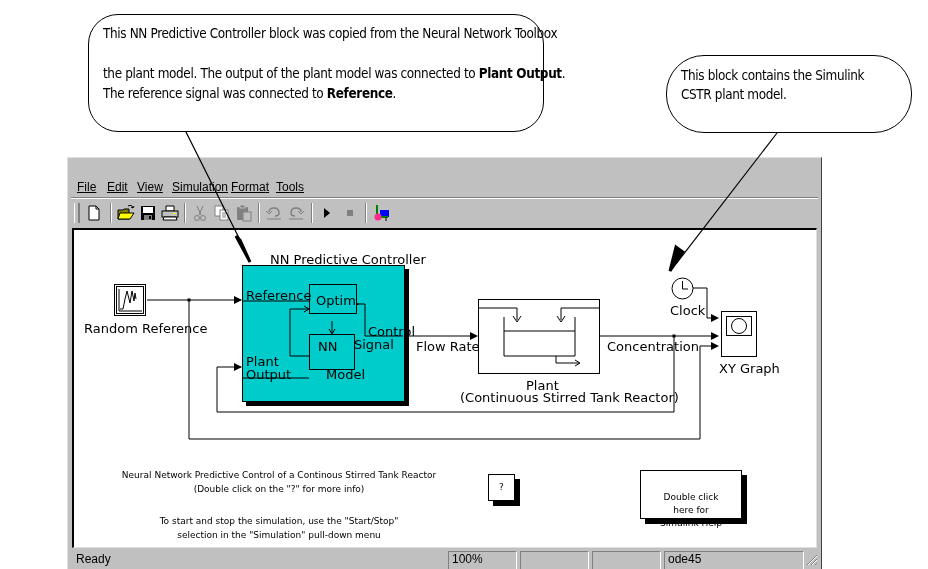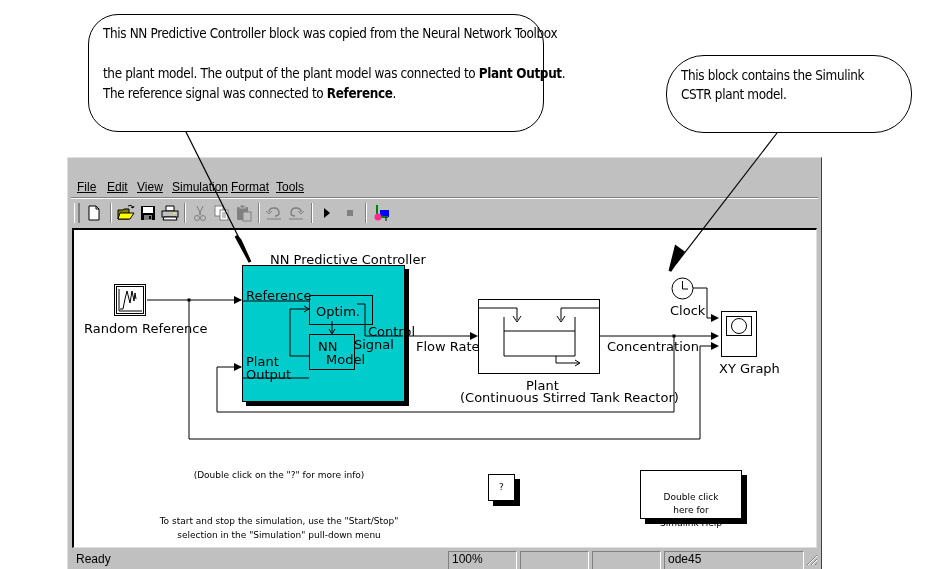--- a/index.html
+++ b/index.html
@@ -194,26 +194,26 @@
           <path d="M86 63 L89 68 L92 63"></path>
           <path d="M66 90 H47 V43 H66"></path>
           <path d="M61 40 L66 43 L61 46"></path>
         </g>
       </svg>
       <div class="lbl" style="left:3px; top:22px;">Reference</div>
       <div class="lbl" style="left:3px; top:88px;">Plant</div>
       <div class="lbl" style="left:3px; top:101px;">Output</div>
       <div class="lbl" style="left:125px; top:58px;">Control</div>
       <div class="lbl" style="left:111px; top:71px;">Signal</div>
-      <div class="blk" style="left:66px; top:29px; width:64px; height:30px; background:transparent;text-align:center;">
+      <div class="blk" style="left:66px; top:18px; width:48px; height:30px; background:transparent;text-align:center;">
         <div class="lbl" style="left:6px; top:8px;">Optim.</div>
       </div>
       <div class="blk" style="left:66px; top:68px; width:46px; height:36px; background:transparent;">
         <div class="lbl" style="left:8px; top:4px;">NN</div>
-        <div class="lbl" style="left:8px; top:17px;padding-left:8px;">Model</div>
+        <div class="lbl" style="left:8px; top:32px;padding-left:8px;">Model</div>
       </div>
     </div>
 
     <div class="lbl" style="left:342px; top:109px;">Flow Rate</div>
 
     <div class="blk" style="left:404px; top:69px; width:122px; height:75px;">
       <svg width="120" height="73" viewBox="0 0 120 73">
         <g stroke="#000" fill="none">
           <path d="M0 8 H38 V20"></path>
           <path d="M34 16 L38 22 L42 16"></path>
@@ -239,20 +239,21 @@
 
     <div class="blk" style="left:647px; top:81px; width:36px; height:46px;">
       <svg width="34" height="44" viewBox="0 0 34 44">
         <rect x="4.5" y="4.5" width="25" height="19" fill="none" stroke="#000"></rect>
         <circle cx="17" cy="14" r="7.5" fill="none" stroke="#000"></circle>
       </svg>
     </div>
     <div class="lbl" style="left:645px; top:131px;">XY Graph</div>
 
     <div class="note" style="left:40px; top:238px; width:330px;">
+      <div>Neural Network Predictive Control of a Continous Stirred Tank Reactor</div>
       <div>(Double click on the "?" for more info)</div>
     </div>
     <div class="note" style="left:70px; top:284px; width:270px;">
       <div>To start and stop the simulation, use the "Start/Stop"</div>
       <div>selection in the "Simulation" pull-down menu</div>
     </div>
 
     <div class="abs" style="left:419px; top:249px; width:27px; height:27px; background:#000;"></div>
     <div class="blk" style="left:414px; top:244px; width:27px; height:27px; text-align:center; line-height:25px; font-size:9px; font-family:'DejaVu Sans',sans-serif;">?</div>
 

